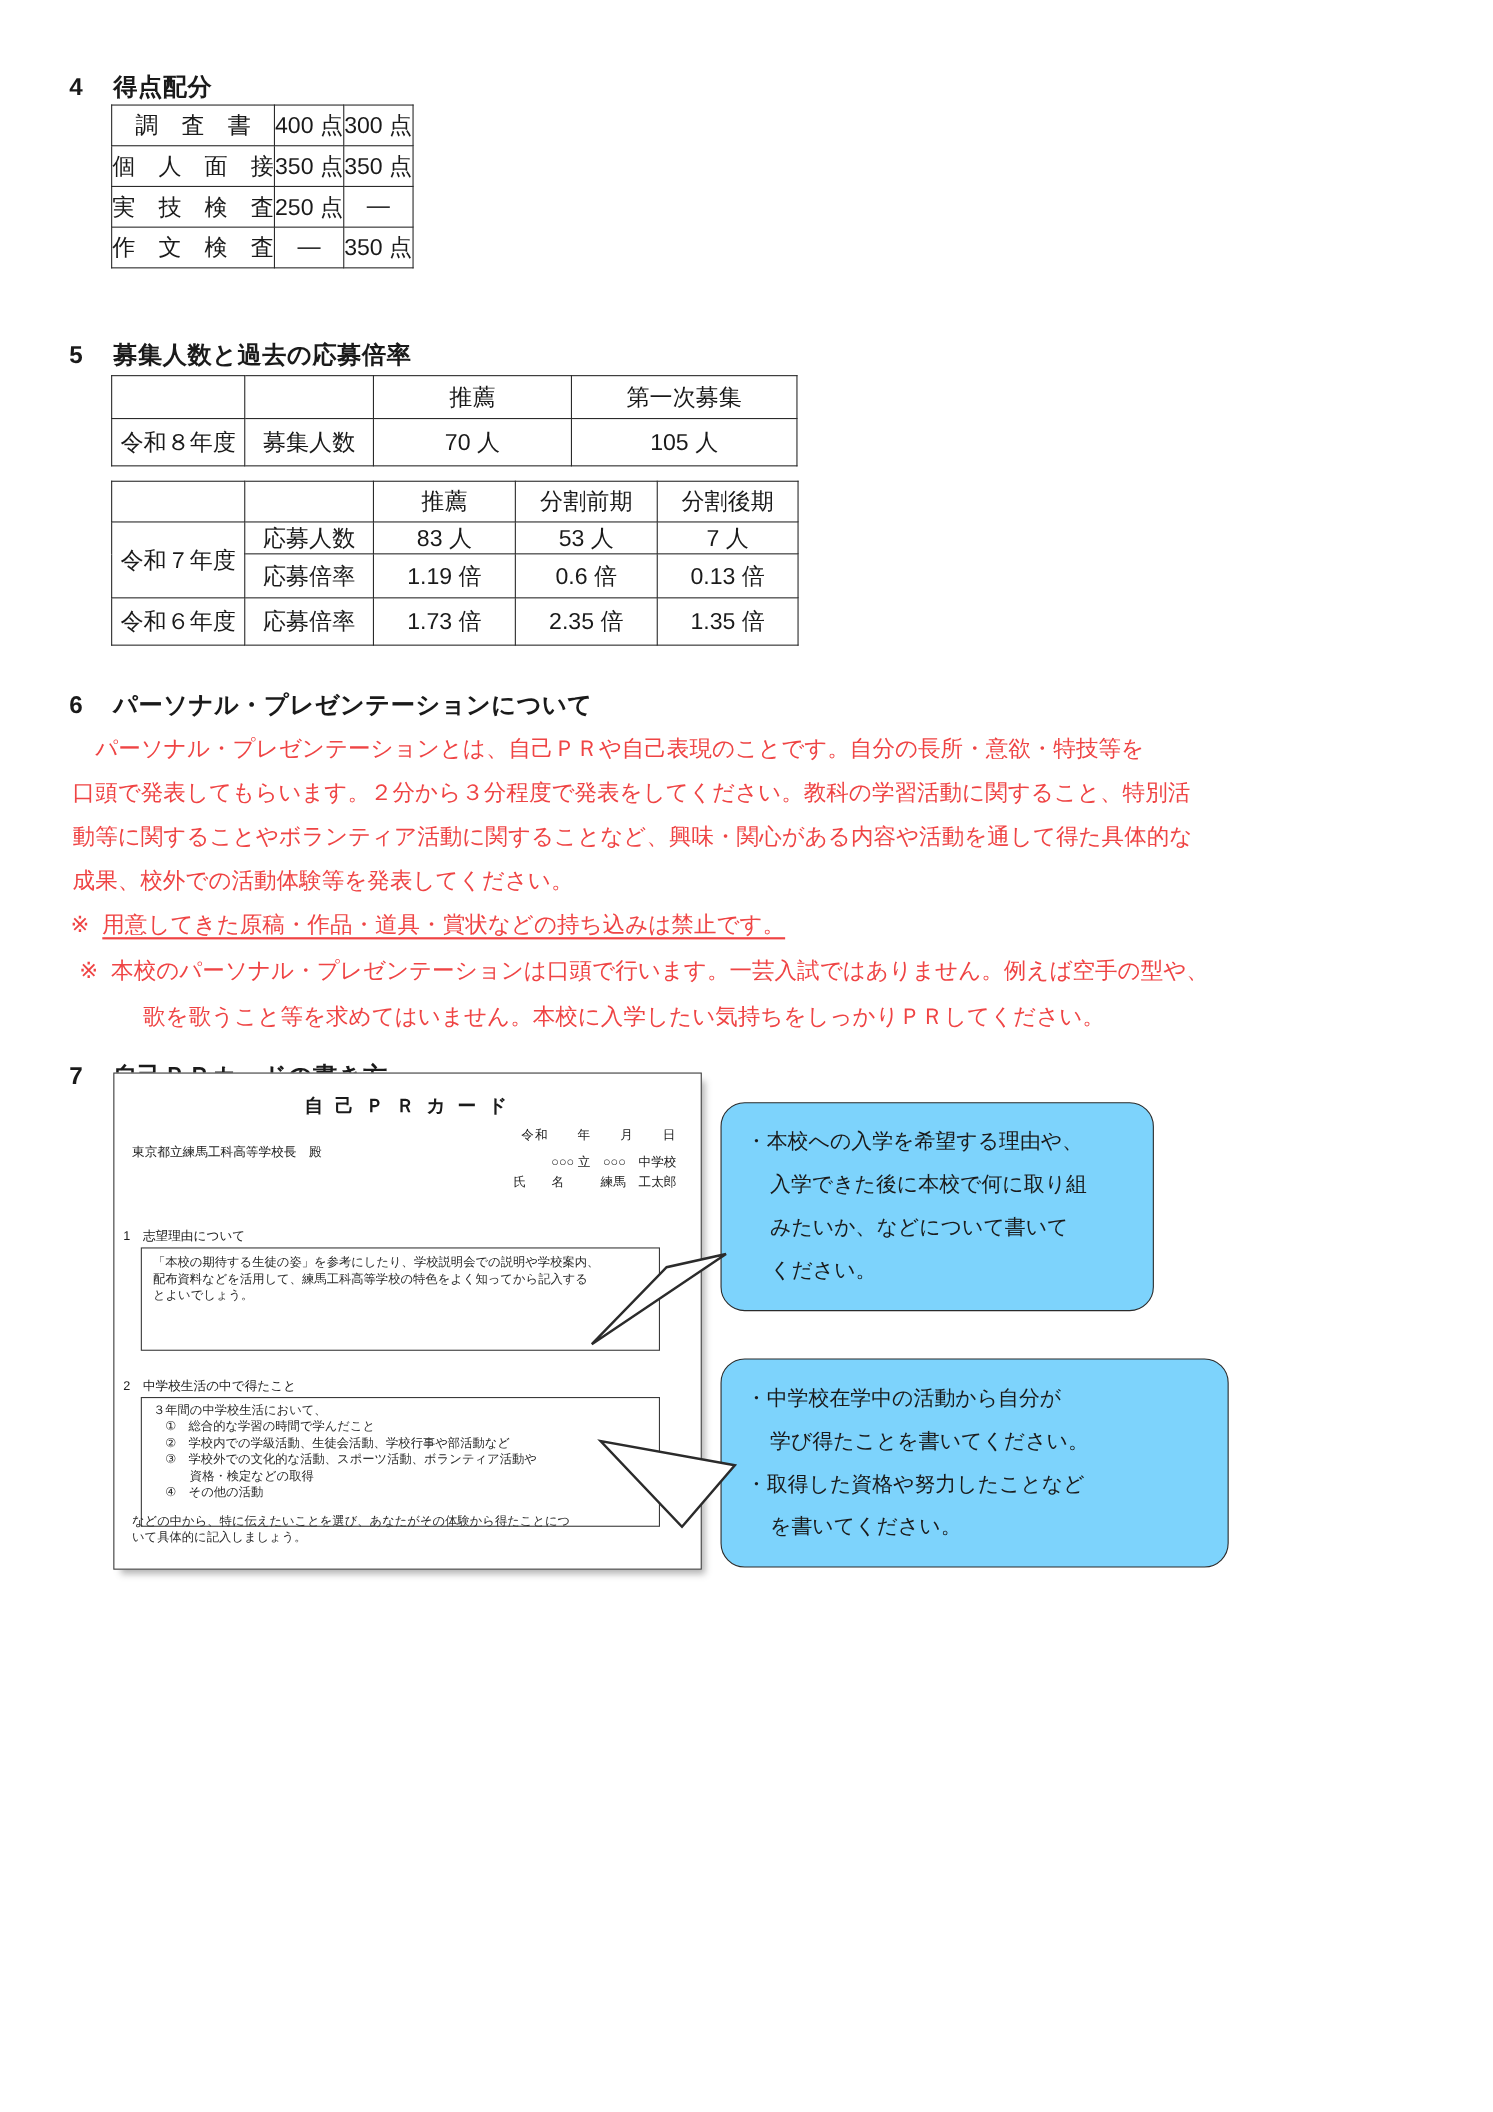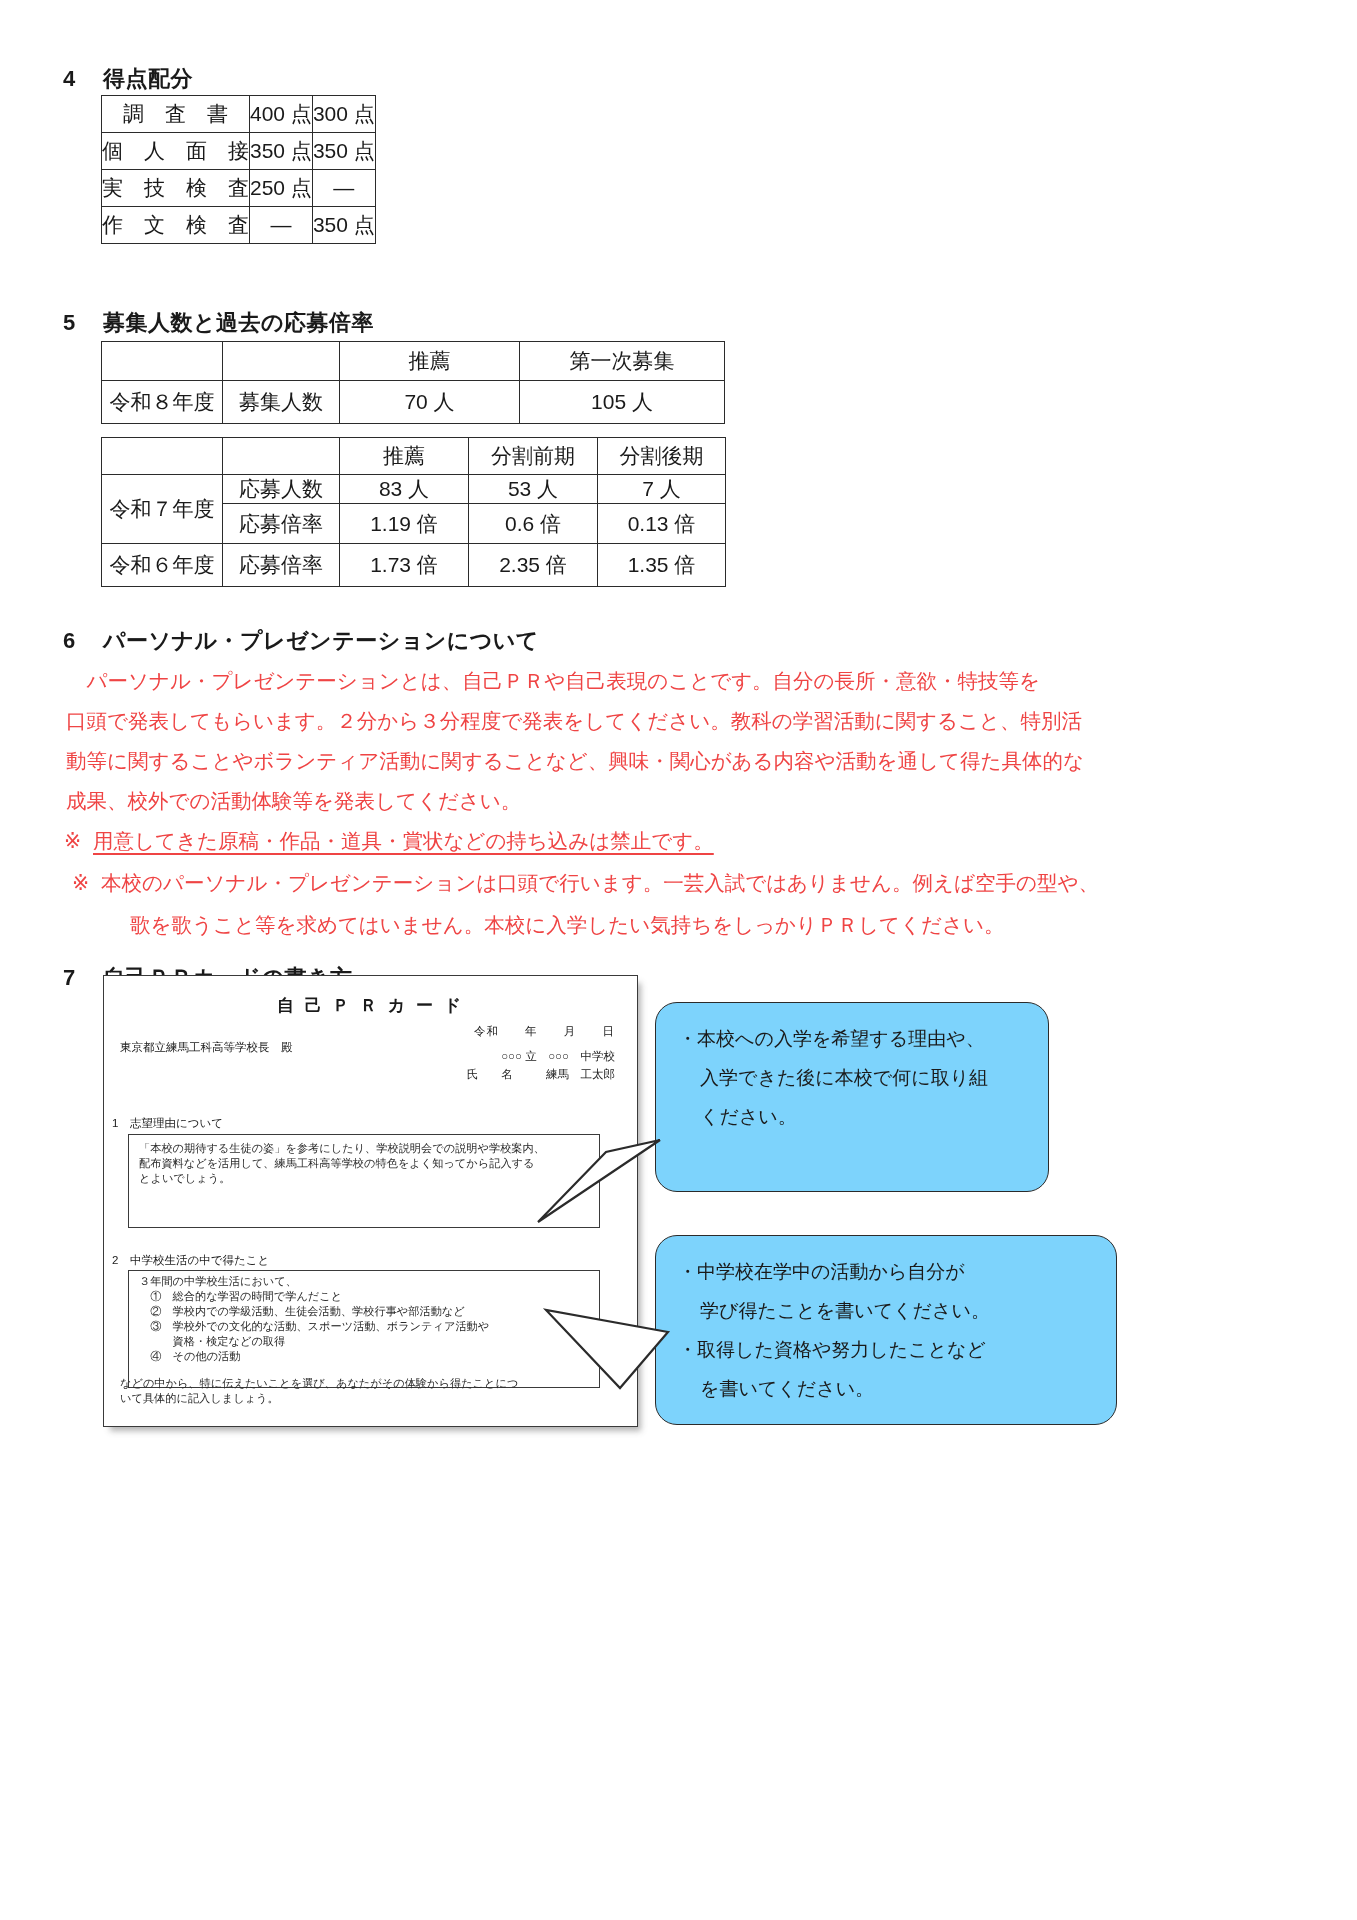--- a/index.html
+++ b/index.html
@@ -280,34 +280,35 @@
 
     <div class="q-label" style="left:8px; top:140px;">1　志望理由について</div>
     <div class="q-box" style="left:24px; top:158px; width:470px; height:92px;">
       <div class="q-text" style="left:10px; top:6px;">「本校の期待する生徒の姿」を参考にしたり、学校説明会での説明や学校案内、
 配布資料などを活用して、練馬工科高等学校の特色をよく知ってから記入する
 とよいでしょう。</div>
     </div>
 
     <div class="q-label" style="left:8px; top:277px;">2　中学校生活の中で得たこと</div>
     <div class="q-box" style="left:24px; top:294px; width:470px; height:116px;">
-      <div class="q-text" style="left:10px; top:4px;font-family:Liberation Mono, monospace;">３年間の中学校生活において、
+      <div class="q-text" style="left:10px; top:4px;">３年間の中学校生活において、
 　①　総合的な学習の時間で学んだこと
 　②　学校内での学級活動、生徒会活動、学校行事や部活動など
 　③　学校外での文化的な活動、スポーツ活動、ボランティア活動や
 　　　資格・検定などの取得
 　④　その他の活動</div>
     </div>
     <div class="q-text" style="left:16px; top:400px;">などの中から、特に伝えたいことを選び、あなたがその体験から得たことにつ
 いて具体的に記入しましょう。</div>
   </div>
 
   <div class="bubble" style="left:655px; top:1002px; width:394px; height:190px;">
     <div>・本校への入学を希望する理由や、</div>
     <div class="ind">入学できた後に本校で何に取り組</div>
+    <div class="ind">みたいか、などについて書いて</div>
     <div class="ind">ください。</div>
   </div>
 
   <svg class="pointer" style="left:520px; top:1130px;" width="150" height="110" viewBox="0 0 150 110">
     <polygon points="140,10 18,92 86,22" fill="#ffffff" stroke="#2b2b2b" stroke-width="2.2"></polygon>
   </svg>
 
   <div class="bubble" style="left:655px; top:1235px; width:462px; height:190px;">
     <div>・中学校在学中の活動から自分が</div>
     <div class="ind">学び得たことを書いてください。</div>

